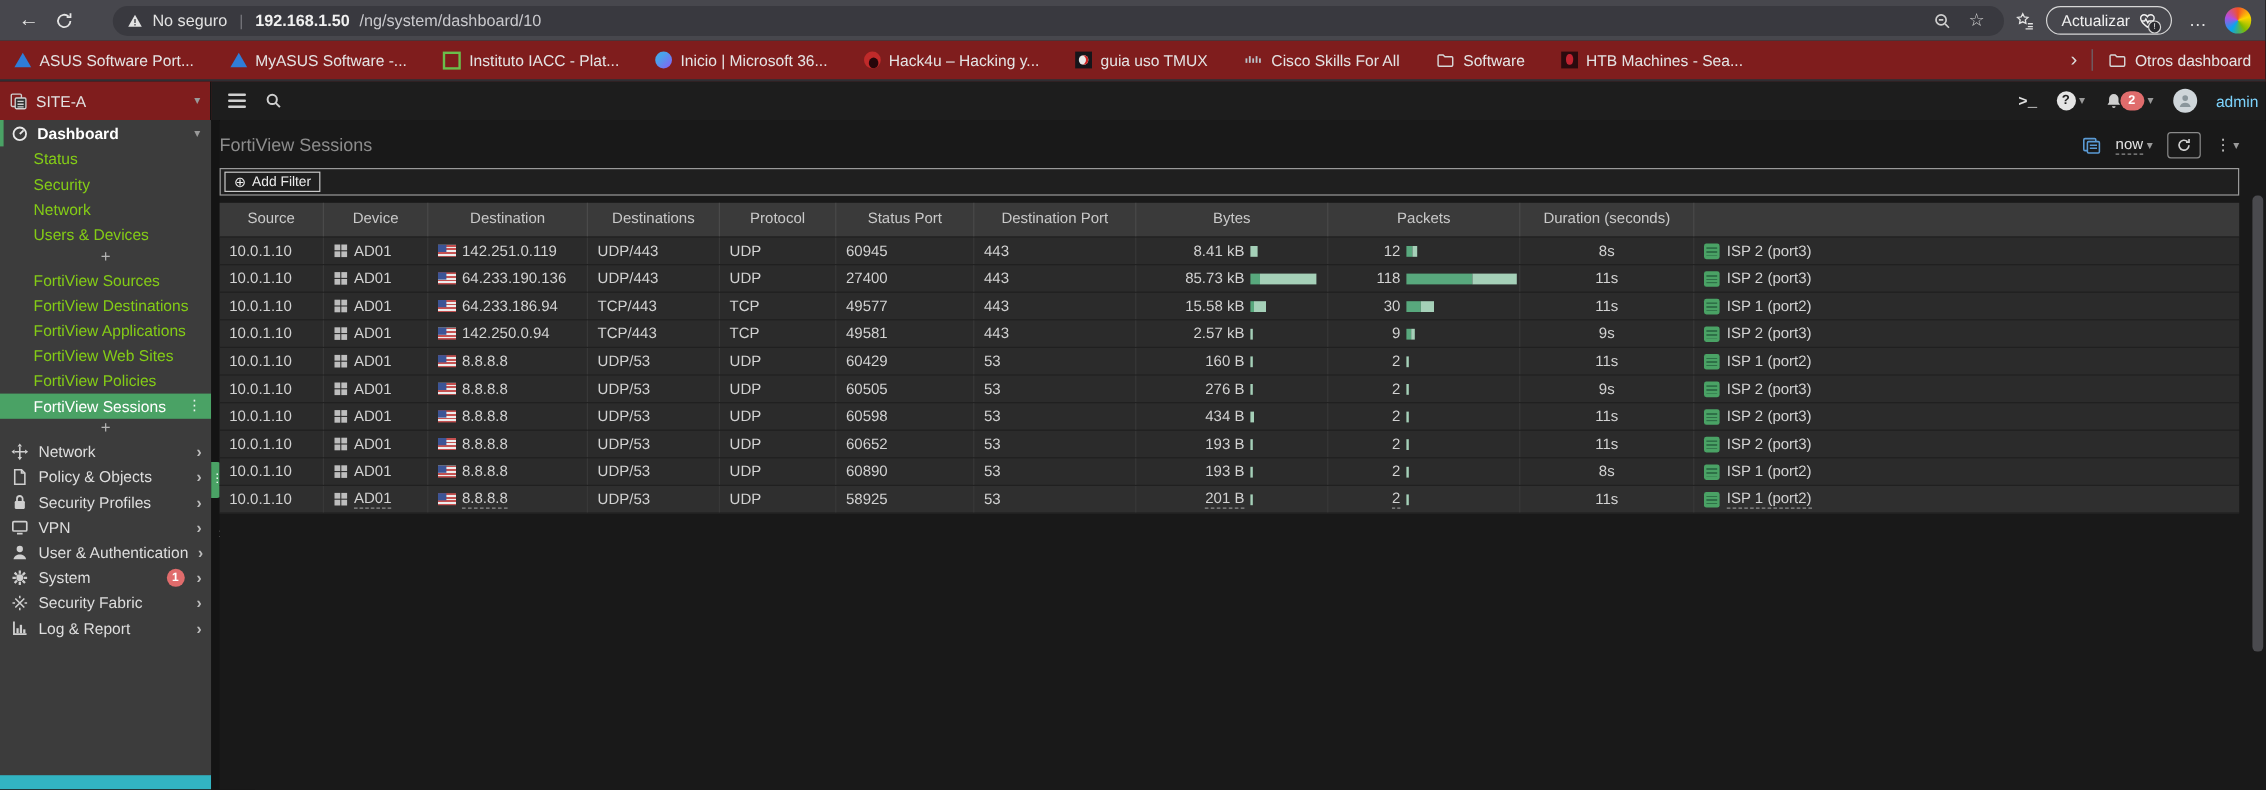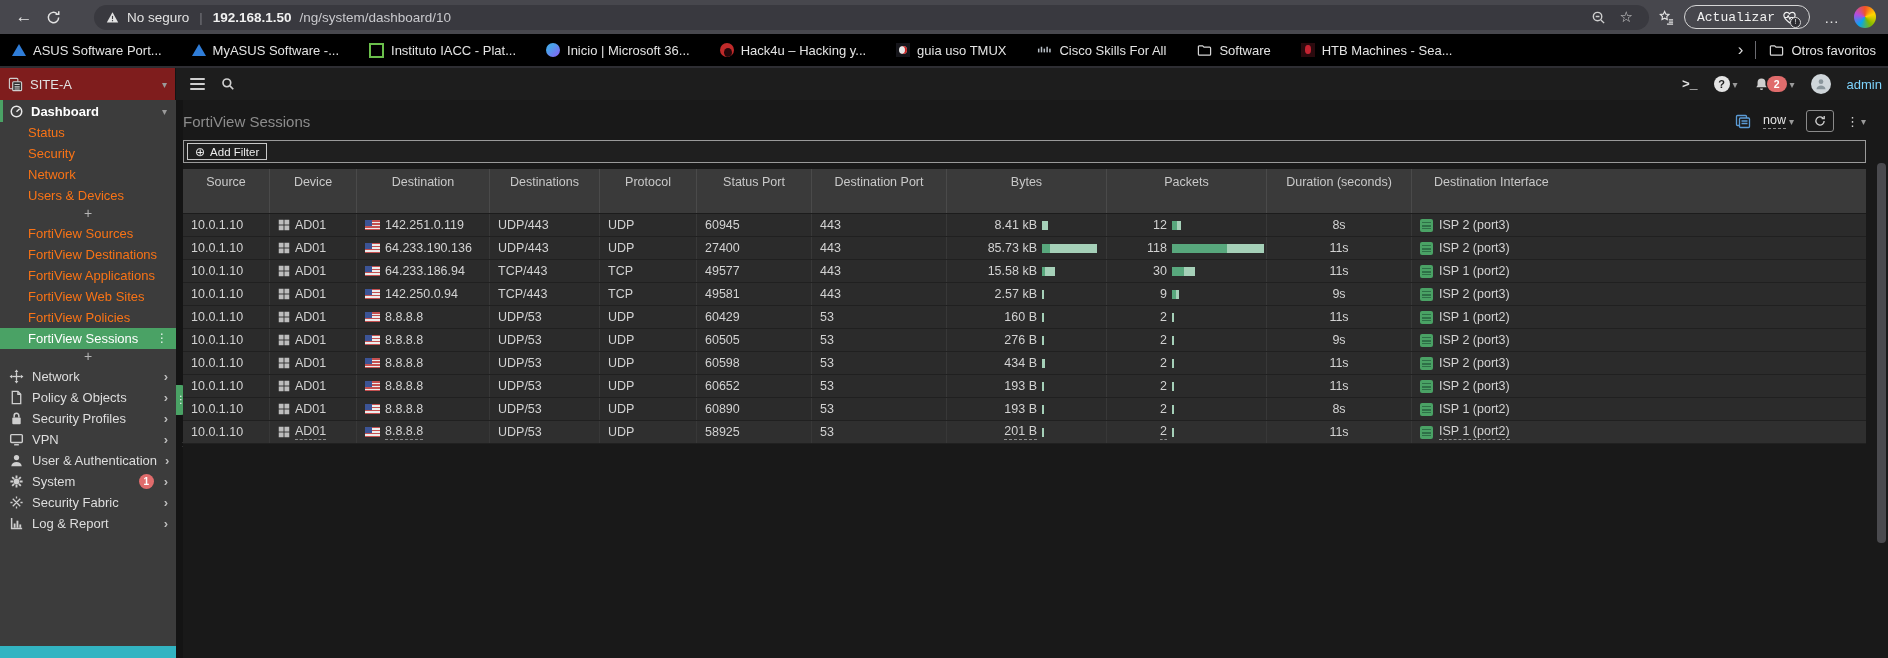--- a/index.html
+++ b/index.html
@@ -24,32 +24,32 @@
   .sec-label{color:#e2e2e2;font-size:13.5px;white-space:nowrap}
   .addr-sep{color:#77777d;font-size:13px;padding:0 2px}
   .url-host{color:#f0f0f0;font-size:13.5px;font-weight:bold;white-space:nowrap}
   .url-path{color:#c9c9cd;font-size:13.5px;white-space:nowrap}
   .addr-right{margin-left:auto;display:flex;align-items:center;gap:14px;padding-right:4px}
   .addr-right .glyph{color:#cfcfcf;font-size:15px}
   .tool-icon svg{width:15px;height:15px}
   .refresh-pill{
     flex:none;display:flex;align-items:center;gap:7px;height:24px;padding:0 12px;
     background:transparent;border:1.5px solid #d6d6d6;border-radius:13px;color:#f0f0f0;font-size:13px;
-    font-family:Liberation Mono, monospace;position:relative;cursor:pointer;
+    font-family:Liberation Sans, sans-serif;position:relative;cursor:pointer;
   }
   .essentials-icon{position:relative;display:inline-flex}
   .essentials-icon svg{width:15px;height:15px}
   .essentials-badge{position:absolute;right:-4px;bottom:-3px;width:9px;height:9px;border-radius:50%;
     background:#2b2b30;border:1px solid #d6d6d6;color:#fff;font-size:7px;line-height:9px;text-align:center}
   .dots-menu{color:#e3e3e3;font-size:15px;letter-spacing:1px;flex:none;cursor:pointer;padding:0 4px}
   .copilot{flex:none;width:22px;height:22px;border-radius:50%;
     background:conic-gradient(#f35325,#ffd500,#7fba00,#05a6f0,#b44ce0,#f35325);cursor:pointer}
   
   .bookmarks{
-    position:absolute;left:0;top:34px;width:100%;height:34px;background:#000000;
+    position:absolute;left:0;top:34px;width:100%;height:34px;background:#7f1d1d;
     border-bottom:2px solid #2e2e33;display:flex;align-items:center;padding:0 12px;box-sizing:border-box;
   }
   #bm-list{display:flex;align-items:center;gap:30px}
   .bm-item{display:flex;align-items:center;gap:7px;color:#e4e4e4;font-size:13px;white-space:nowrap;cursor:pointer}
   .fav{width:16px;height:16px;flex:none;display:inline-flex;align-items:center;justify-content:center;position:relative}
   .fav svg{width:15px;height:15px}
   .fav-asus{width:0;height:0;border-left:7px solid transparent;border-right:7px solid transparent;border-bottom:12px solid #2f7dd8}
   .fav-iacc{width:11px;height:11px;border:2px solid #6abf4b;background:transparent}
   .fav-ms365{width:14px;height:14px;border-radius:50%;background:linear-gradient(135deg,#49a3ea 30%,#8b5cf6)}
   .fav-hack4u{width:14px;height:14px;border-radius:50%;background:#c02a2a;overflow:hidden}
@@ -89,21 +89,21 @@
   .username{color:#7dd3fc;font-size:13px;white-space:nowrap}
   
   .sidebar{position:absolute;left:0;top:100px;bottom:0;width:176px;background:#3c3c3c;overflow:hidden}
   .side-parent{height:22px;display:flex;align-items:center;gap:7px;padding-left:9px;position:relative;cursor:pointer}
   .side-parent .green-edge{position:absolute;left:0;top:0;bottom:0;width:3px;background:#4aa265}
   .side-parent .s-icon{color:#e8e8e8}
   .s-icon{width:15px;height:15px;flex:none;color:#cfcfcf}
   .s-icon svg{width:15px;height:15px}
   .side-parent .p-label{color:#fff;font-size:13px;font-weight:bold;flex:1}
   .side-parent .caret{margin-right:9px}
-  .side-child{height:21px;line-height:21px;padding-left:28px;color:#f97316;font-size:13px;cursor:pointer;
+  .side-child{height:21px;line-height:21px;padding-left:28px;color:#84cc16;font-size:13px;cursor:pointer;
     display:flex;align-items:center;white-space:nowrap}
   .side-child .sc-label{flex:1}
   .side-child.active{background:#4aa265;color:#fff}
   .kebab-dots{color:#eaf5ee;font-size:12px;margin-right:8px;cursor:pointer}
   .side-add{height:17px;line-height:15px;text-align:center;color:#b5b5b5;font-size:14px;cursor:pointer}
   .side-main-item{height:21px;display:flex;align-items:center;gap:8px;padding-left:9px;cursor:pointer}
   .side-main-item .m-label{color:#dedede;font-size:13px;flex:1;white-space:nowrap}
   .badge-red{min-width:15px;height:15px;border-radius:8px;background:#e06c6c;color:#fff;font-size:10px;
     font-weight:bold;text-align:center;line-height:15px;margin-right:2px}
   .chev{color:#bdbdbd;font-size:13px;font-weight:bold;margin-right:8px}
@@ -126,21 +126,21 @@
   .refresh-box svg{width:12px;height:12px}
   .opt-kebab{color:#cfcfcf;font-size:13px;display:flex;align-items:center;gap:2px;cursor:pointer}
   .filter-bar{height:19px;border:1px solid #9a9a9a;margin-top:4px;display:flex;align-items:center;
     padding:1px 3px;background:#1f1f1f;cursor:text}
   .add-filter{display:inline-flex;align-items:center;gap:5px;height:15px;border:1px solid #c9c9c9;
     padding:0 7px;color:#ececec;font-size:11.5px;cursor:pointer;white-space:nowrap}
   .plus-glyph{font-size:12px;color:#ececec}
   
   .tgrid{display:grid;grid-template-columns:87px 87px 133px 110px 97px 115px 135px 160px 160px 145px minmax(0,1fr);}
   .thead{margin-top:6px;background:#3a3a3a;border-bottom:1px solid #1c1c1c}
-  .th{height:44px;line-height:26px;text-align:center;color:#c9c9c9;font-size:12.5px;
+  .th{height:28px;line-height:26px;text-align:center;color:#c9c9c9;font-size:12.5px;
     border-right:1px solid #4a4a4a;white-space:nowrap;overflow:hidden;cursor:pointer}
   .th.th-last{text-align:left;padding-left:22px;border-right:none}
   .trow{background:#2b2b2b;border-bottom:1px solid #202020}
   .trow.hov{background:#2f2f2f}
   .td{height:22px;display:flex;align-items:center;padding-left:8px;box-sizing:border-box;
     color:#d2d2d2;font-size:12.5px;border-right:1px solid #383838;white-space:nowrap;overflow:hidden}
   .td:last-child{border-right:none}
   .td .ct{display:inline-block;line-height:15px}
   .td-center{justify-content:center;padding-left:0}
   .winicon{width:12px;height:12px;margin-right:5px;flex:none}
@@ -275,21 +275,21 @@
 </div>
   <div class="bm-right">
     <span class="bm-chevron">›</span>
     <span class="bm-vdiv"></span>
     <span class="bm-item">
       <span class="fav">
         <svg viewBox="0 0 16 16" fill="none" stroke="#d6d6d6" stroke-width="1.3">
             <path d="M1.5 4.2V12a1 1 0 0 0 1 1h11a1 1 0 0 0 1-1V5.5a1 1 0 0 0-1-1H7.5L6 3H2.5a1 1 0 0 0-1 1.2z"></path>
           </svg>
       </span>
-      <span>Otros favoritos</span>
+      <span>Otros dashboard</span>
     </span>
   </div>
 </div>
 
 <div class="fgt-header">
   <div class="site-block">
     <span>
       <svg viewBox="0 0 16 16" fill="none" stroke="#cfcfcf" stroke-width="1.2">
           <rect x="1.5" y="1.5" width="9" height="11" rx="1"></rect>
           <rect x="5" y="5" width="9.5" height="9.5" rx="1" fill="#323232"></rect>
@@ -514,21 +514,20 @@
         <div class="th">Source</div>
         <div class="th">Device</div>
         <div class="th">Destination</div>
         <div class="th">Destinations</div>
         <div class="th">Protocol</div>
         <div class="th">Status Port</div>
         <div class="th">Destination Port</div>
         <div class="th">Bytes</div>
         <div class="th">Packets</div>
         <div class="th">Duration (seconds)</div>
-        <div class="th th-last">Destination Interface</div>
       </div>
     <div id="tbody">
   <div class="tgrid trow">
     <div class="td">
             <span class="ct c-src">10.0.1.10</span>
           </div>
     <div class="td">
       <span class="winicon">
         <svg viewBox="0 0 16 16" fill="#bdbdbd">
                 <rect x="1" y="1" width="6.4" height="6.4"></rect>

